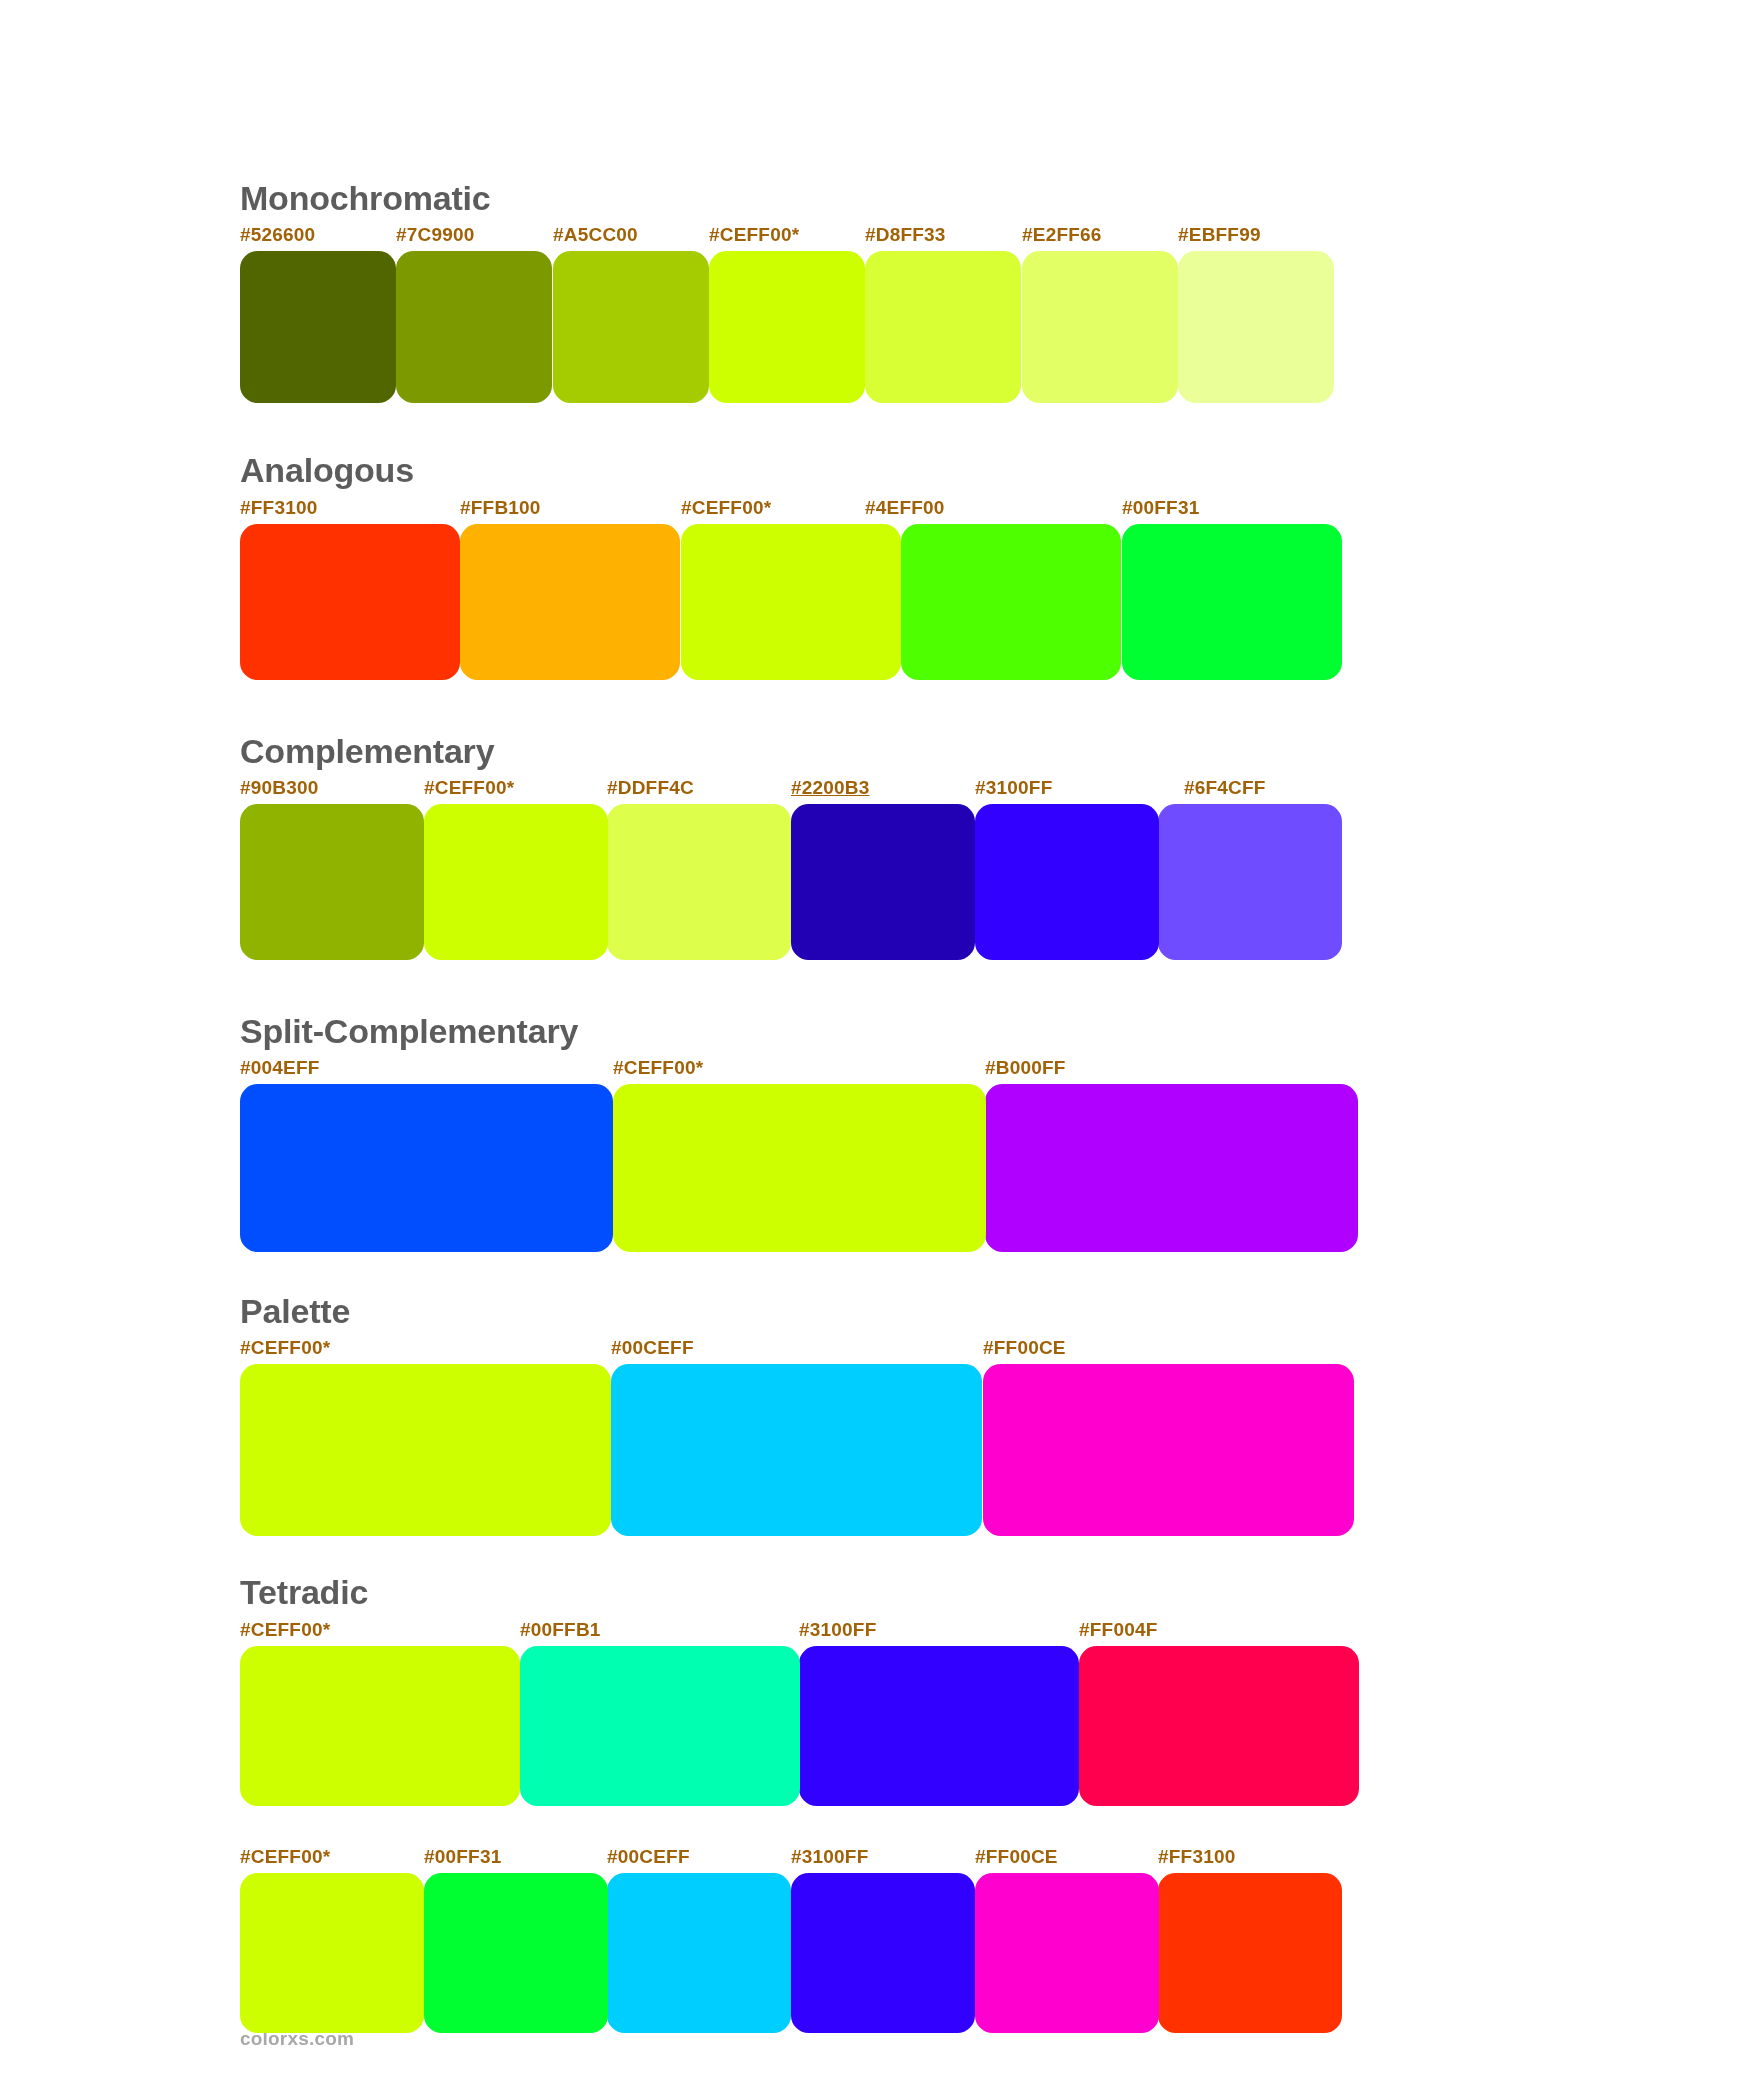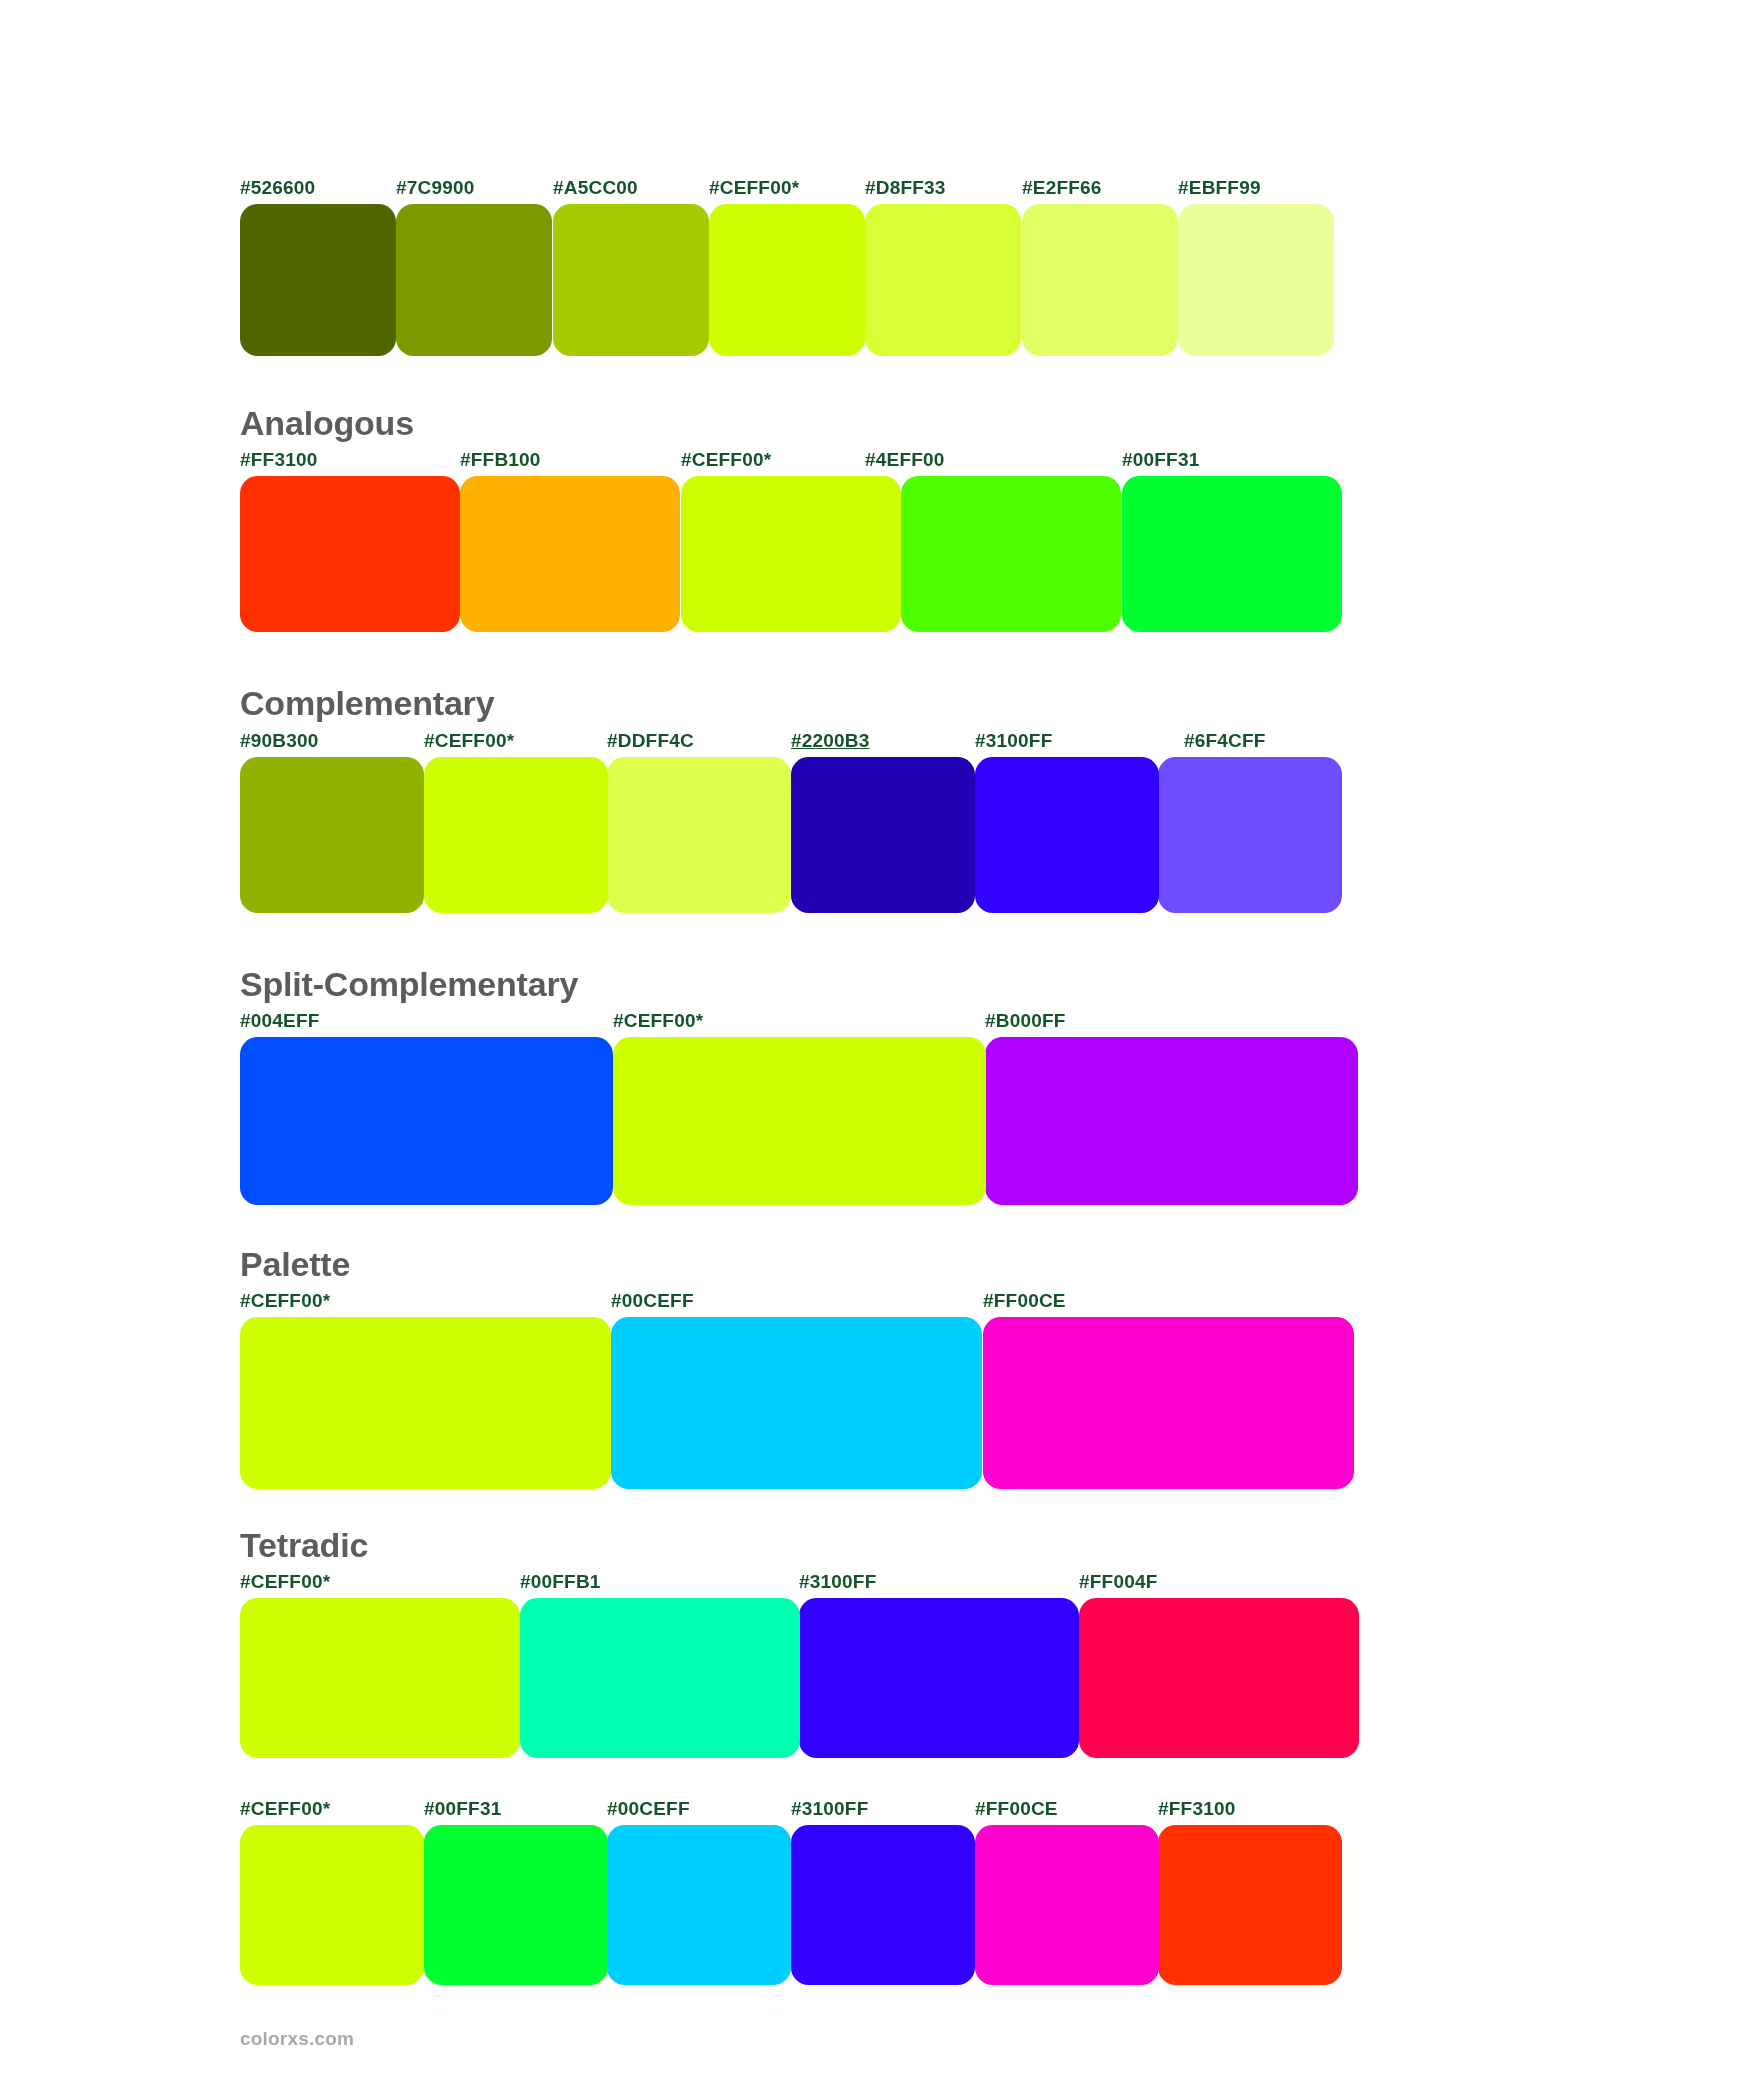--- a/index.html
+++ b/index.html
@@ -75,21 +75,21 @@
   .labels-row {
     position: relative;
     height: 27px;
     width: 100%;
   }
   .swatch-label {
     position: absolute;
     top: 0;
     font-size: 19px;
     font-weight: bold;
-    color: #14532d;
+    color: #a16207;
     letter-spacing: 0.2px;
     white-space: nowrap;
   }
 
   .swatch-row {
     position: relative;
     width: 100%;
   }
   .swatch {
     position: absolute;
@@ -111,20 +111,21 @@
   }
 </style>
 </head>
 <body>
 
 <div class="page">
 
 
   <div class="sections" id="sections-root">
       <div class="section" style="margin-bottom: 46px;">
+        <div class="section-heading">Monochromatic</div>
         <div class="labels-row" style="width: 1094px;">
           <span class="swatch-label" style="left: 0px;">#526600</span>
           <span class="swatch-label" style="left: 156px;">#7C9900</span>
           <span class="swatch-label" style="left: 313px;">#A5CC00</span>
           <span class="swatch-label" style="left: 469px;">#CEFF00*</span>
           <span class="swatch-label" style="left: 625px;">#D8FF33</span>
           <span class="swatch-label" style="left: 782px;">#E2FF66</span>
           <span class="swatch-label" style="left: 938px;">#EBFF99</span>
         </div>
         <div class="swatch-row" style="width: 1094px; height: 152px;">

